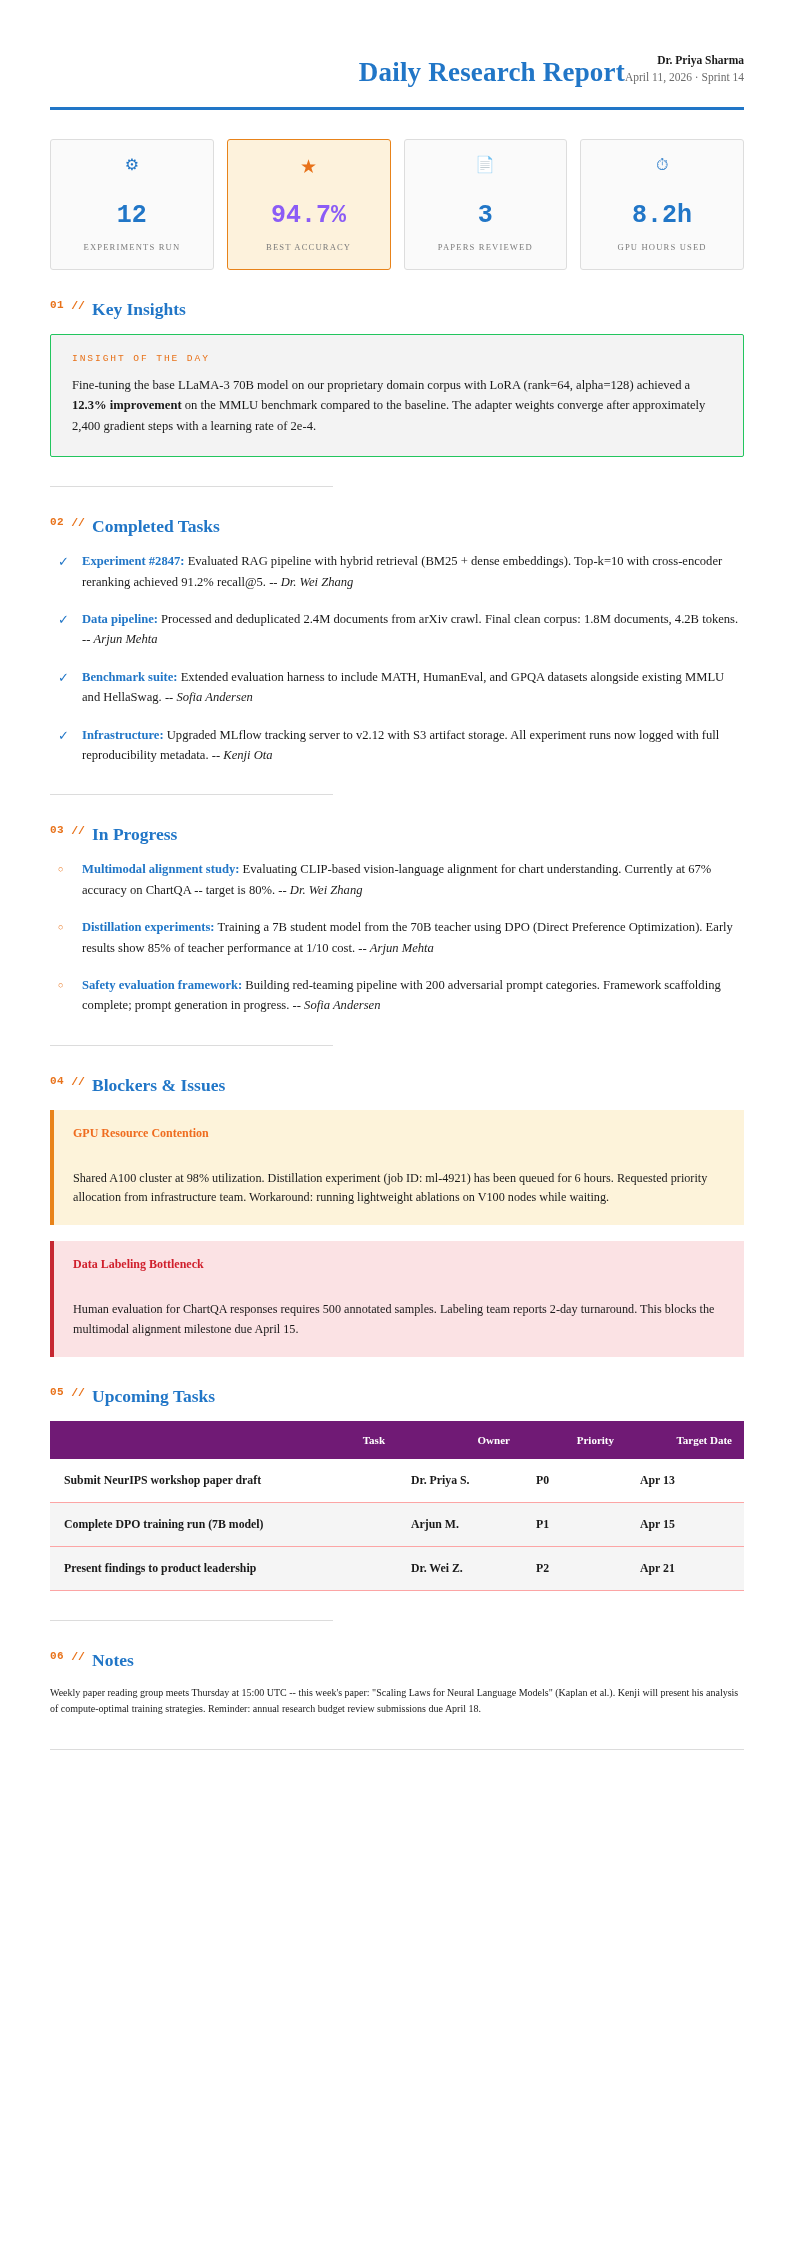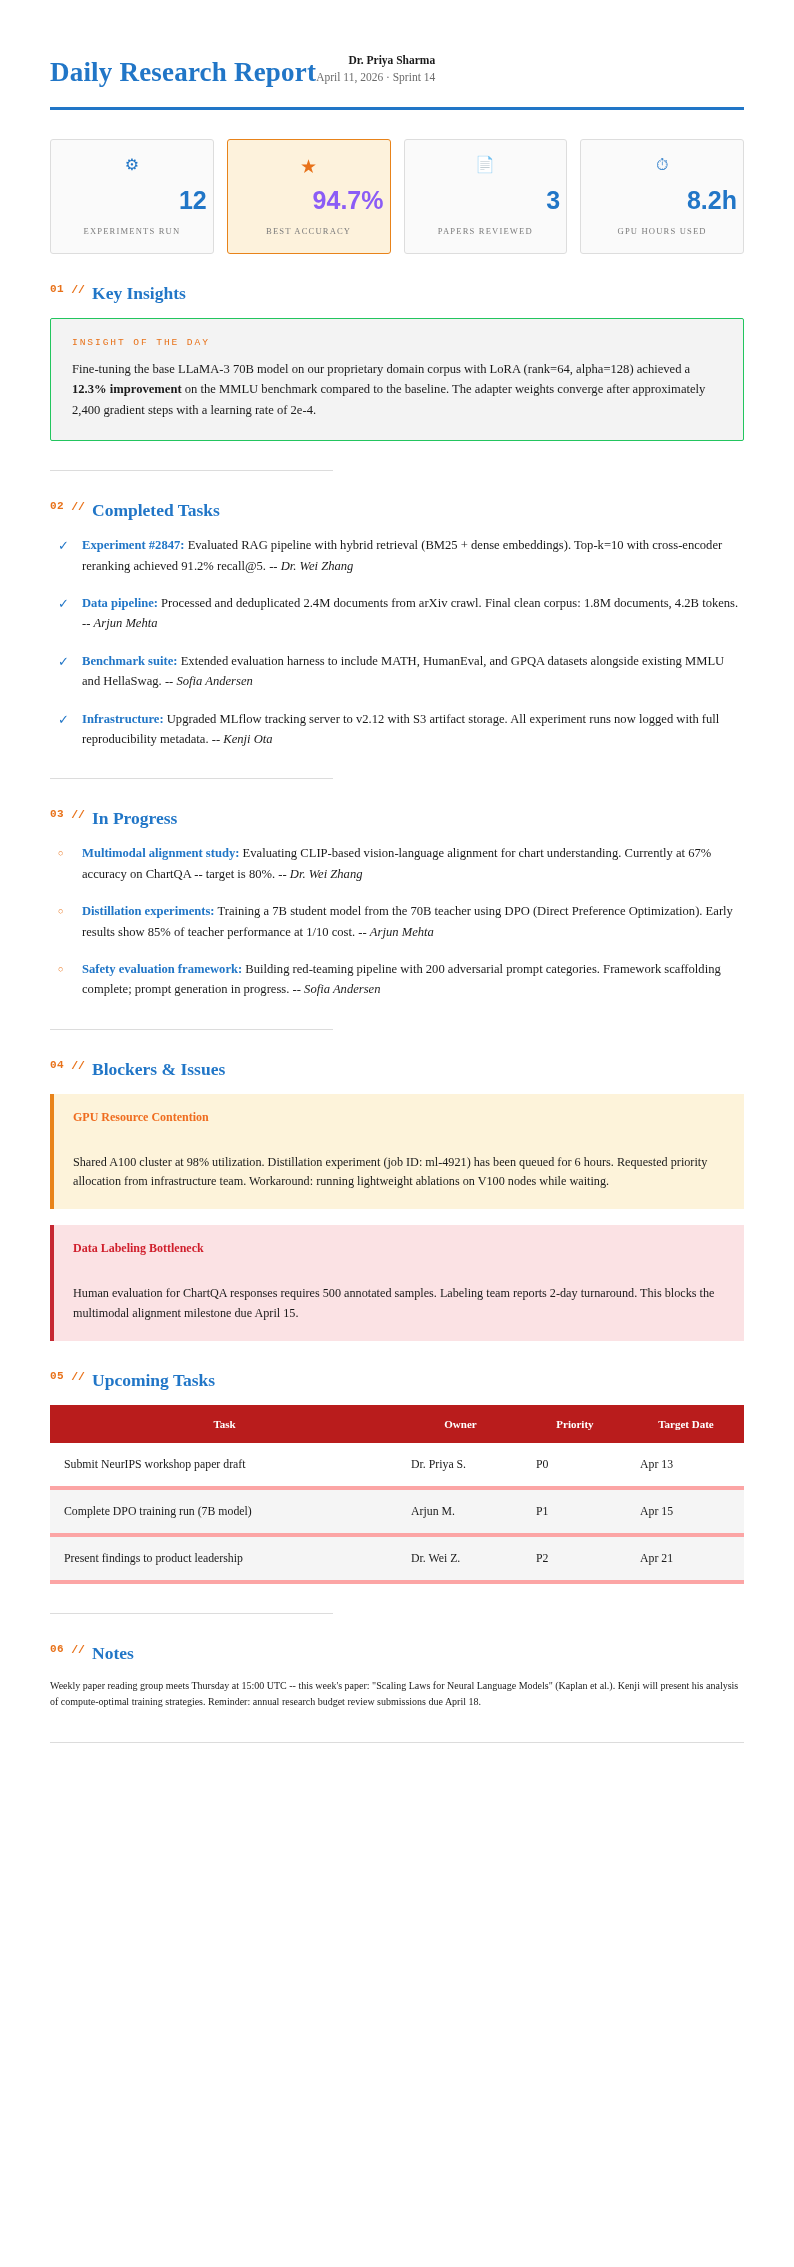--- a/index.html
+++ b/index.html
@@ -15,21 +15,21 @@
     width: 794px;
     min-height: 2267px;
     padding: 52px 50px 0 50px;
     position: relative;
   }
 
   
   .doc-header {
     display: flex;
     align-items: flex-end;
-    justify-content: flex-start;
+    justify-content: flex-end;
     padding-bottom: 16px;
   }
   .doc-title {
     font-family: "Liberation Serif", serif;
     font-size: 27px;
     font-weight: bold;
     color: #2176c7;
     letter-spacing: 0.2px;
     line-height: 1.1;
   }
@@ -67,27 +67,26 @@
     background: #fdf2dc;
   }
   .stat-icon {
     font-size: 16px;
     line-height: 1;
     color: #2176c7;
     height: 20px;
   }
   .stat-card.highlight .stat-icon { color: #e8721a; font-size: 19px; }
   .stat-value {
-    font-family: Liberation Sans, sans-serif;
+    font-family: Liberation Mono, monospace;
     font-size: 25px;
     font-weight: bold;
     color: #2176c7;
-    margin-top: 10px;
+    margin-top: 26px;
     line-height: 1.05;
-    text-align: right;
   }
   .stat-card.highlight .stat-value { color: #8b5cf6; }
   .stat-label {
     margin-top: 11px;
     font-size: 8.6px;
     letter-spacing: 1.15px;
     color: #7c7c7c;
     font-family: "Liberation Serif", serif;
     line-height: 1.45;
     text-transform: uppercase;
@@ -213,36 +212,37 @@
     margin-top: 28px;
   }
 
   
   table.tasks-table {
     width: 100%;
     border-collapse: collapse;
     font-family: "Liberation Serif", serif;
   }
   table.tasks-table thead th {
-    background: #b91c1c;
+    background: #701a75;
     color: #ffffff;
     font-size: 11px;
     font-weight: bold;
-    text-align: center;
+    text-align: right;
     padding: 13px 12px 13px 14px;
   }
   table.tasks-table thead th.c-task { width: 50%; }
   table.tasks-table thead th.c-owner { width: 18%; }
   table.tasks-table thead th.c-prio { width: 15%; }
   table.tasks-table thead th.c-date { width: 17%; }
   table.tasks-table tbody td {
     font-size: 11.8px;
     color: #1a1a1a;
     padding: 14px 12px 14px 14px;
-    border-bottom: 4px solid #fca5a5;
+    border-bottom: 1px solid #fca5a5;
+    font-weight: bold;
   }
   table.tasks-table tbody tr.alt td { background: #f5f5f5; }
 
   
   .notes-body {
     font-size: 10px;
     line-height: 1.62;
     color: #1a1a1a;
   }
 

